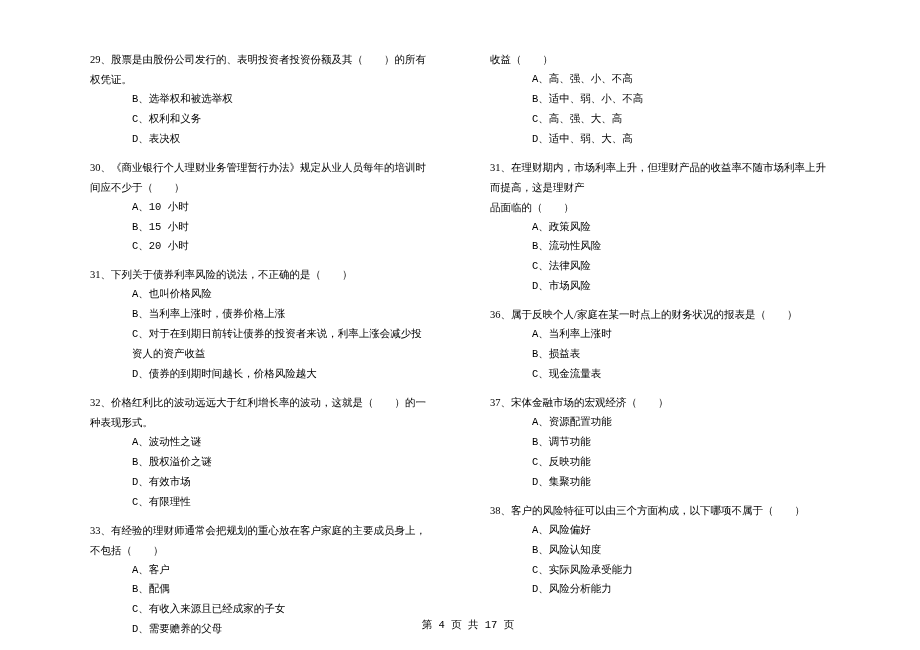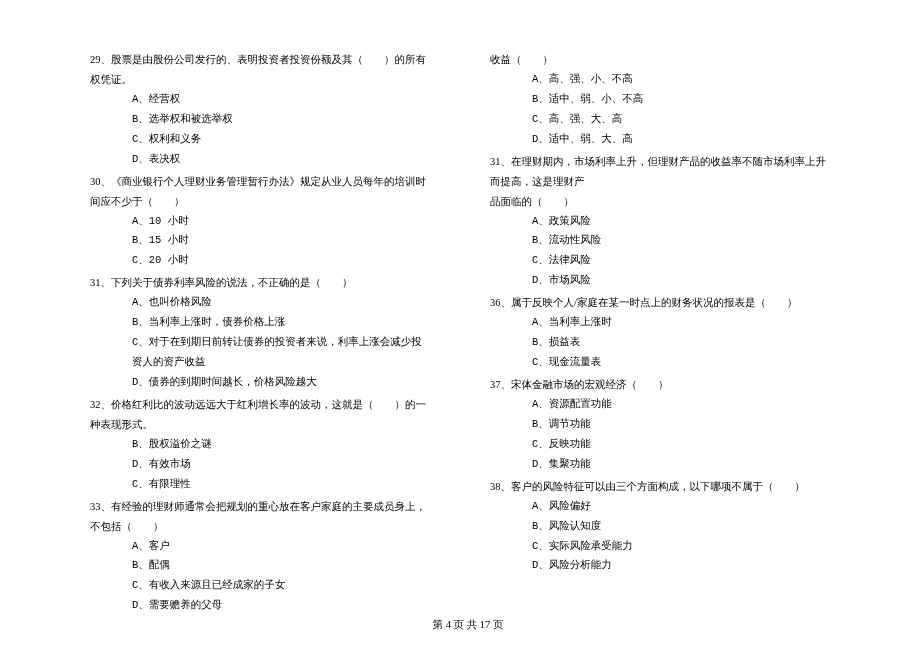--- a/index.html
+++ b/index.html
@@ -19,73 +19,75 @@
     }
     .columns {
       display: flex;
       gap: 60px;
       height: 555px;
     }
     .col {
       flex: 1;
       display: flex;
       flex-direction: column;
+      gap: 6px;
     }
     .question {
       margin-bottom: 2px;
       line-height: 1.9;
     }
     .q-text {
       display: block;
     }
     .option {
       padding-left: 42px;
       line-height: 1.9;
       font-family: Liberation Mono, monospace;
     }
     .footer {
       position: absolute;
       bottom: 18px;
       left: 16px;
       right: 0;
       text-align: center;
       font-size: 10.5px;
+      font-family: Liberation Mono, monospace;
     }
     .continuation {
       line-height: 1.9;
       text-align: right;
     }
   </style>
 </head>
 <body>
 
 <div class="columns">
   <div class="col">
     <div class="question">
       <span class="q-text">29、股票是由股份公司发行的、表明投资者投资份额及其（　　）的所有权凭证。</span>
-      <div class="option">A、经营权</div>
       <div class="option">B、选举权和被选举权</div>
       <div class="option">C、权利和义务</div>
       <div class="option">D、表决权</div>
     </div>
     <div class="question">
       <span class="q-text">30、《商业银行个人理财业务管理暂行办法》规定从业人员每年的培训时间应不少于（　　）</span>
       <div class="option">A、10 小时</div>
       <div class="option">B、15 小时</div>
       <div class="option">C、20 小时</div>
     </div>
     <div class="question">
       <span class="q-text">31、下列关于债券利率风险的说法，不正确的是（　　）</span>
       <div class="option">A、也叫价格风险</div>
       <div class="option">B、当利率上涨时，债券价格上涨</div>
       <div class="option">C、对于在到期日前转让债券的投资者来说，利率上涨会减少投资人的资产收益</div>
       <div class="option">D、债券的到期时间越长，价格风险越大</div>
     </div>
     <div class="question">
       <span class="q-text">32、价格红利比的波动远远大于红利增长率的波动，这就是（　　）的一种表现形式。</span>
+      <div class="option">A、波动性之谜</div>
       <div class="option">B、股权溢价之谜</div>
       <div class="option">D、有效市场</div>
       <div class="option">C、有限理性</div>
     </div>
     <div class="question">
       <span class="q-text">33、有经验的理财师通常会把规划的重心放在客户家庭的主要成员身上，不包括（　　）</span>
       <div class="option">A、客户</div>
       <div class="option">B、配偶</div>
       <div class="option">C、有收入来源且已经成家的子女</div>
       <div class="option">D、需要赡养的父母</div>

